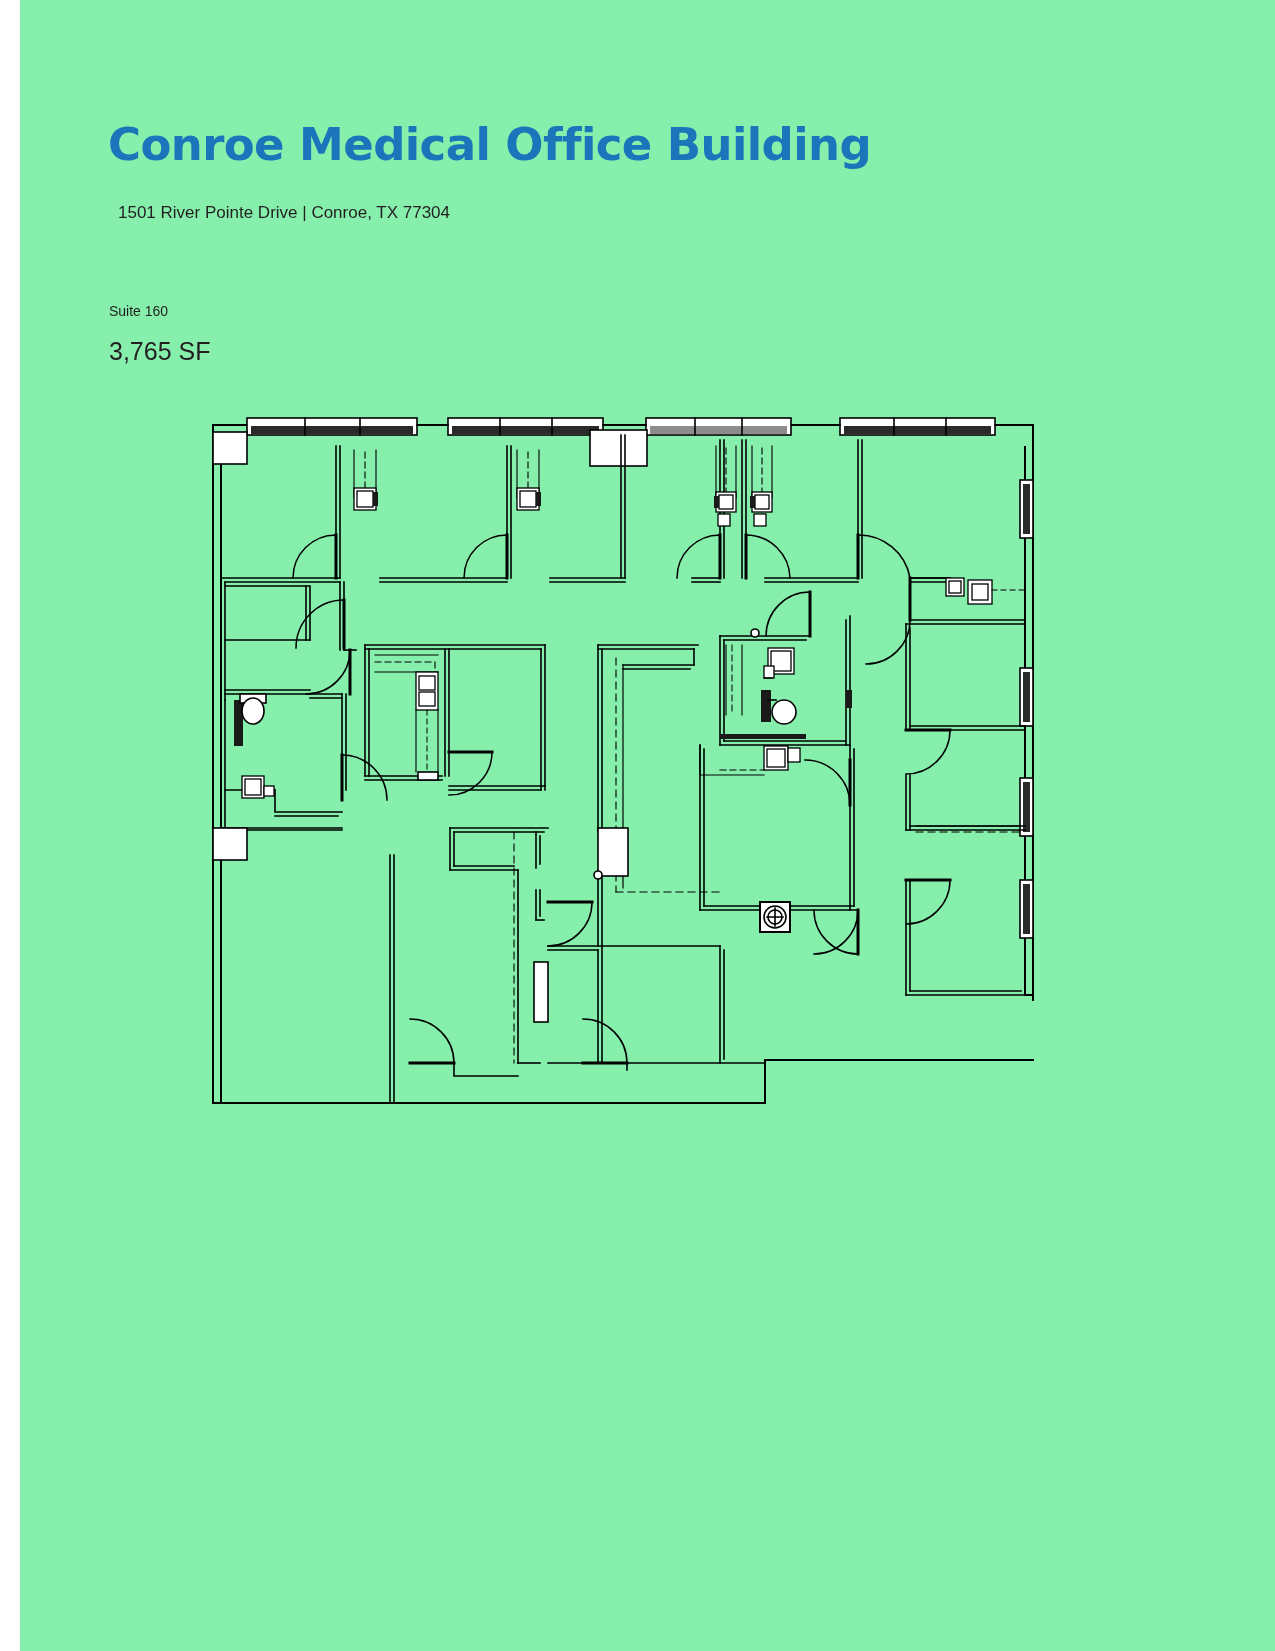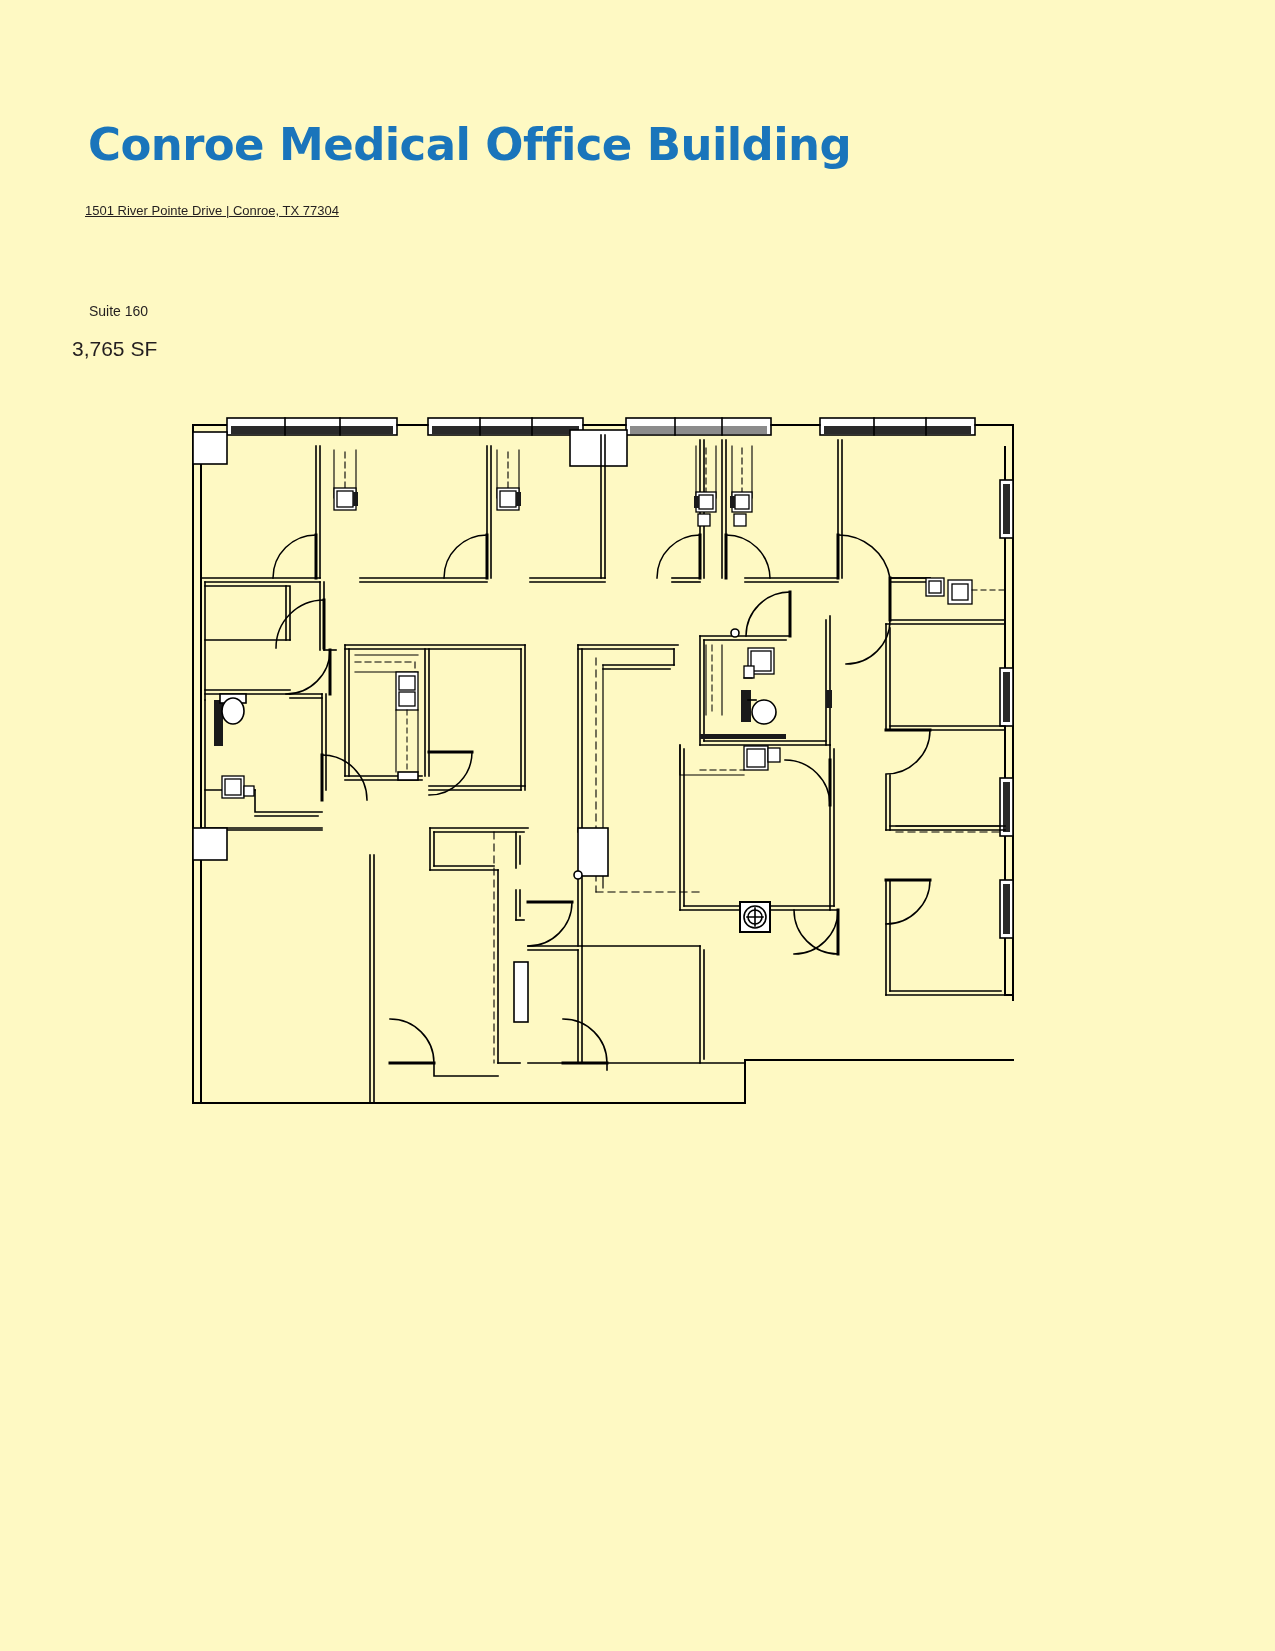--- a/index.html
+++ b/index.html
@@ -11,56 +11,56 @@
   body {
     width: 1275px;
     height: 1651px;
     position: relative;
     font-family: "Liberation Sans", sans-serif;
     overflow: hidden;
   }
   .page {
     position: absolute;
     inset: 0;
-    background: #fef9c3;
+    background: #86efac;
+    margin-left: 20px;
   }
   .title {
     position: absolute;
     left: 88px;
     top: 118px;
     font-size: 45px;
     font-weight: bold;
     letter-spacing: -0.6px;
     color: #1a75bb;
     font-family: "DejaVu Sans", sans-serif;
     white-space: nowrap;
   }
   .address {
     position: absolute;
-    left: 85px;
+    left: 98px;
     top: 203px;
-    font-size: 13px;
+    font-size: 17px;
     color: #231f20;
     font-family: "Liberation Sans", sans-serif;
     white-space: nowrap;
-    text-decoration: underline;
   }
   .suite-name {
     position: absolute;
     left: 89px;
     top: 303px;
     font-size: 14px;
     color: #231f20;
     white-space: nowrap;
   }
   .suite-area {
     position: absolute;
-    left: 72px;
+    left: 89px;
     top: 337px;
-    font-size: 21px;
+    font-size: 25px;
     color: #231f20;
     white-space: nowrap;
   }
   .plan-wrap {
     position: absolute;
     left: 0px;
     top: 0px;
     width: 1275px;
     height: 1651px;
     pointer-events: none;

